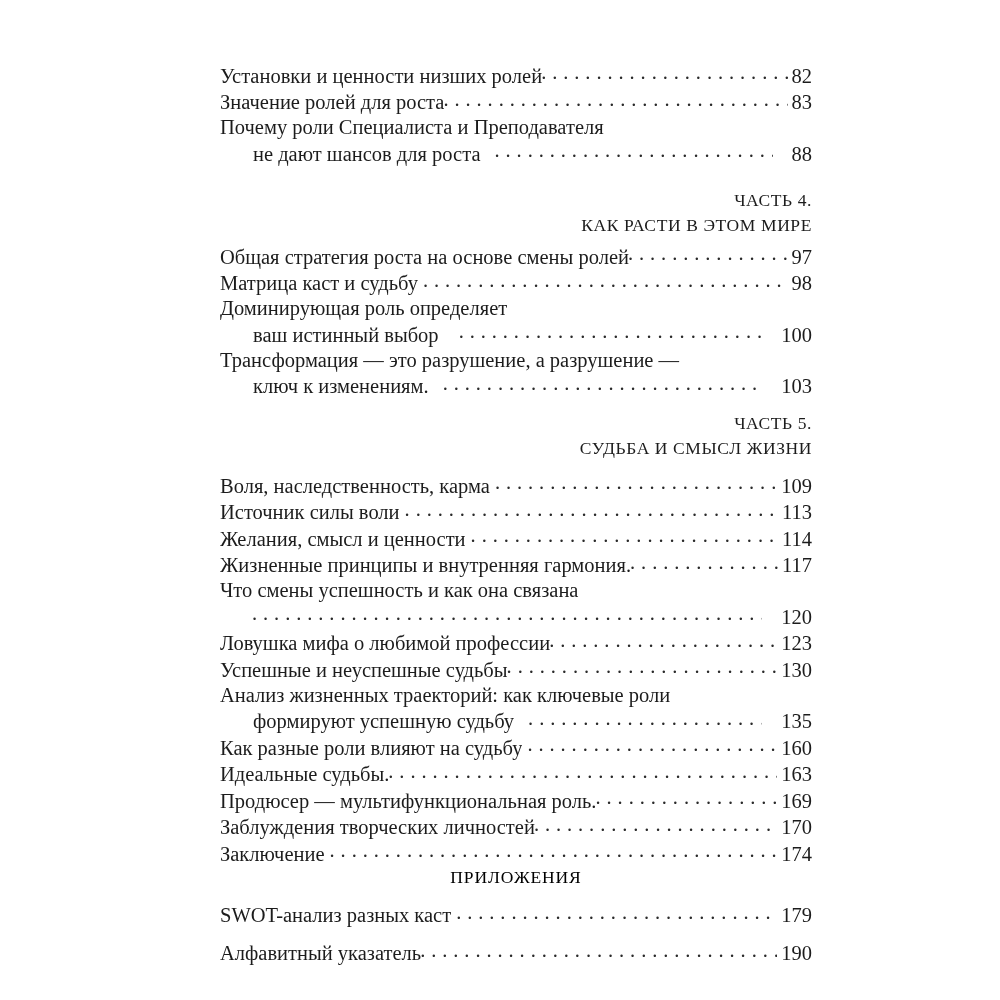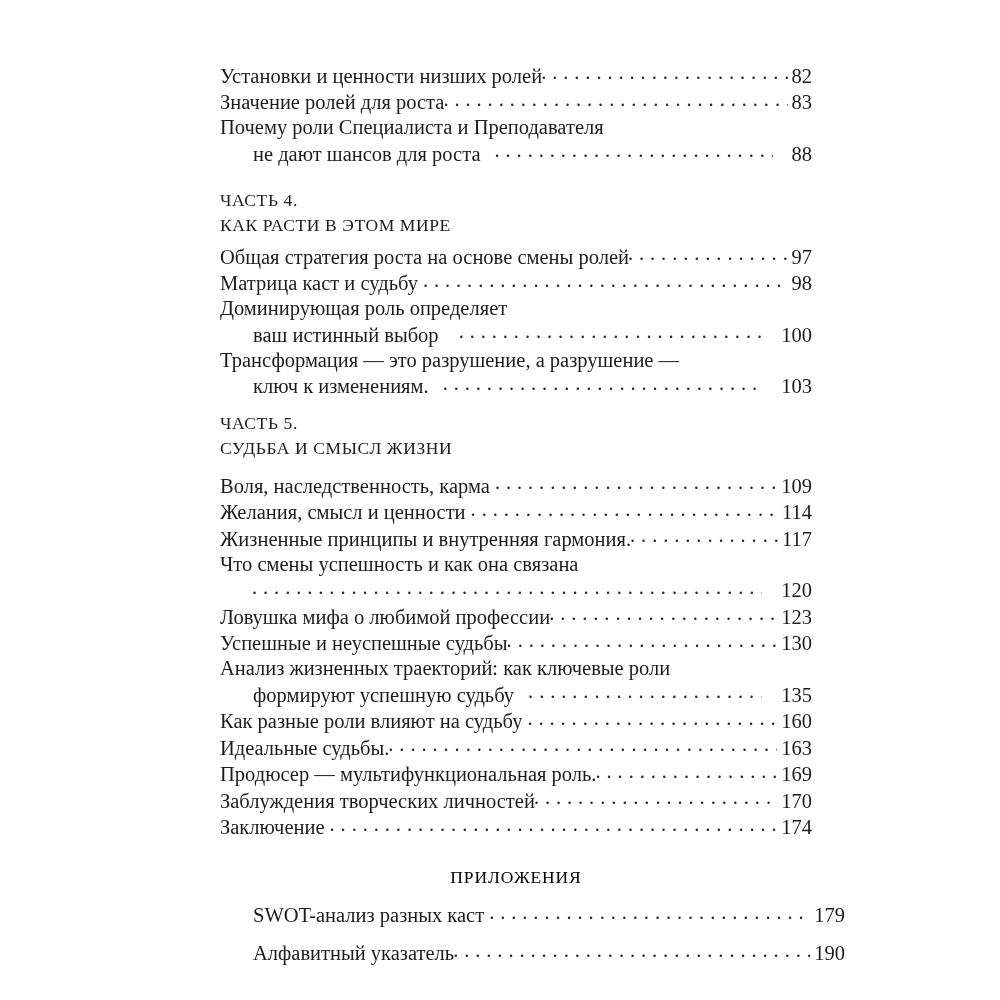--- a/index.html
+++ b/index.html
@@ -27,21 +27,21 @@
 
   .toc {
     position: absolute;
     left: 220px;
     top: 0;
     width: 592px;      
   }
 
   
   .part-head {
-    text-align: left;
+    text-align: right;
     font-size: 17.5px;
     letter-spacing: 0.6px;
     line-height: 25px;
     color: #1c1c1c;
   }
   .part-head .part-label { display: block; }
   .part-head .part-title { display: block; }
 
   .appendix-head {
     text-align: center;
@@ -101,21 +101,21 @@
     white-space: nowrap;
   }
 
   
   .block-a  { position: absolute; left: 0; top: 62px; width: 100%; }
   .head-4   { position: absolute; left: 0; top: 188px; width: 100%; }
   .block-b  { position: absolute; left: 0; top: 243px; width: 100%; }
   .head-5   { position: absolute; left: 0; top: 411px; width: 100%; }
   .block-c  { position: absolute; left: 0; top: 472px; width: 100%; }
   .head-app { position: absolute; left: 0; top: 865px; width: 100%; }
-  .block-d  { position: absolute; left: 0; top: 896px; width: 100%; margin-left: 33px; }
+  .block-d  { position: absolute; left: 0; top: 896px; width: 100%; }
 
   .block-d .entry { line-height: 38px; }
 </style>
 </head>
 <body>
 
 <div class="page">
   <div class="toc">
 
     <div class="block-a">
@@ -172,20 +172,25 @@
       <span class="part-title">СУДЬБА И СМЫСЛ ЖИЗНИ</span>
     </div>
 
     <div class="block-c">
         <div class="entry loose">
           <span class="etext">Воля, наследственность, карма</span>
           <span class="leader"></span>
           <span class="page-no">109</span>
         </div>
         <div class="entry loose">
+          <span class="etext">Источник силы воли</span>
+          <span class="leader"></span>
+          <span class="page-no">113</span>
+        </div>
+        <div class="entry loose">
           <span class="etext">Желания, смысл и ценности</span>
           <span class="leader"></span>
           <span class="page-no">114</span>
         </div>
         <div class="entry tight">
           <span class="etext">Жизненные принципы и внутренняя гармония.</span>
           <span class="leader"></span>
           <span class="page-no">117</span>
         </div>
         <div class="cont-line"><span>Что смены успешность и как она связана</span></div>

